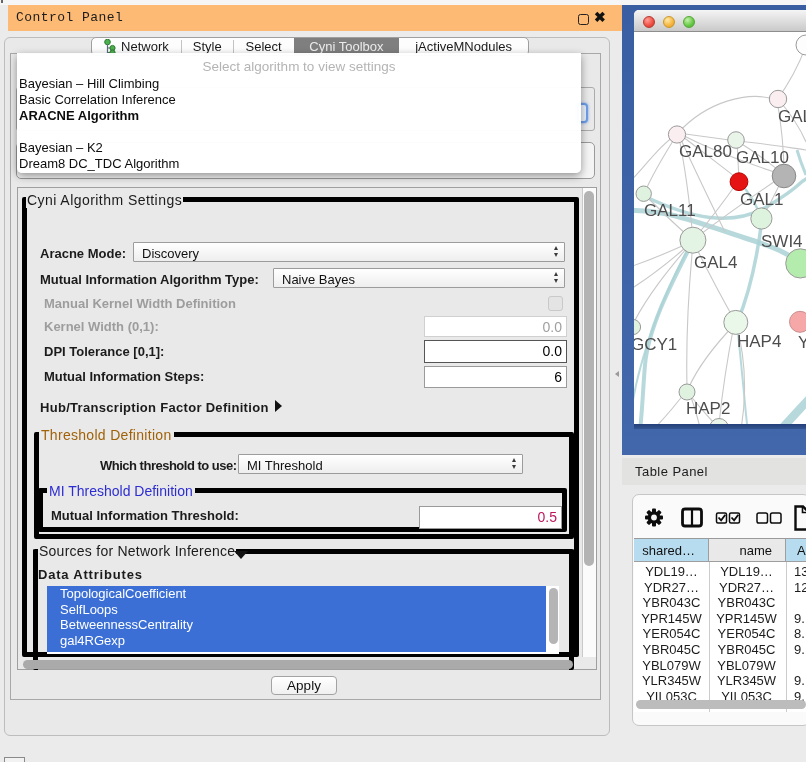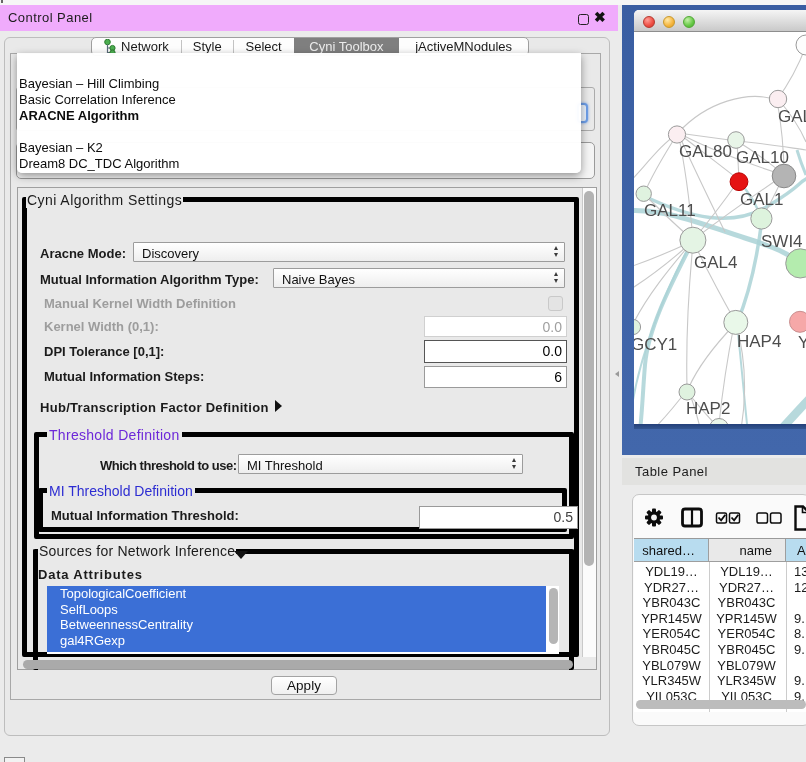--- a/index.html
+++ b/index.html
@@ -3,21 +3,21 @@
 <meta charset="utf-8">
 <style>
 * { margin:0; padding:0; box-sizing:border-box; }
 html,body { width:806px; height:762px; overflow:hidden; background:#ebebeb;
   font-family:"Liberation Sans", sans-serif; }
 .abs { position:absolute; }
 #stage { position:relative; width:806px; height:762px; }
 
 #topstrip { left:0; top:0; width:806px; height:5px; background:#f6f6f6; }
 
-#cphead { left:0; top:5px; width:618px; height:26px; background:#f0abfc; }
+#cphead { left:8px; top:5px; width:618px; height:26px; background:#fdba74;font-family:Liberation Mono, monospace; }
 #cphead .t { position:absolute; left:8px; top:5px; font-size:13px; color:#1c1c1c; letter-spacing:0.45px; }
 #floatico { left:578px; top:14px; width:11px; height:11px; border:1.5px solid #222; border-radius:2.5px; }
 #closeico { left:594px; top:9px; font-size:14px; font-weight:700; color:#111; }
 
 #cpbody { left:4px; top:37px; width:606px; height:699px; background:#e9e9e9;
   border:1px solid #bdbdbd; border-radius:6px; }
 #cpinner { left:10px; top:53px; width:591px; height:647px; background:#e9e9e9;
   border:1px solid #a8a8a8; }
 
 #toptabs { left:91px; top:37px; width:438px; height:19px; background:#fdfdfd;
@@ -129,35 +129,35 @@
   <div class="tfield" style="left:424px; top:316px; width:143px; height:21px; border:1px solid #d0d0d0; color:#a0a0a0; line-height:20px;">0.0</div>
   <div class="lbl" style="left:44px; top:344px;">DPI Tolerance [0,1]:</div>
   <div class="tfield" style="left:424px; top:340px; width:143px; height:23px; border:1.5px solid #555; color:#000; line-height:21px;">0.0</div>
   <div class="lbl" style="left:44px; top:369px;">Mutual Information Steps:</div>
   <div class="tfield" style="left:424px; top:366px; width:143px; height:22px; border:1px solid #9a9a9a; color:#000; line-height:20px;">6</div>
 
   <div class="lbl" style="left:40px; top:400px; letter-spacing:0.3px;">Hub/Transcription Factor Definition</div>
   <div class="abs" style="left:275px; top:400px; width:0; height:0; border-top:6.8px solid transparent; border-bottom:6.8px solid transparent; border-left:7.6px solid #111;"></div>
 
   <fieldset style="left:34px; top:426.5px; width:540px; height:112.5px;">
-    <legend style="color:#6d28d9; margin-left:8px; letter-spacing:0.3px;">Threshold Definition</legend>
+    <legend style="color:#a16207; margin-left:0px; letter-spacing:0.3px;">Threshold Definition</legend>
   </fieldset>
   <div class="lbl" style="left:100px; top:458px; letter-spacing:-0.5px;">Which threshold to use:</div>
   <div class="combo" style="left:238px; top:454px; width:285px; height:20px;">
     <span class="cv">MI Threshold</span>
     <span class="carr" style="top:3px;">
         <span class="u"></span>
         <span class="d"></span>
       </span>
   </div>
   <fieldset style="left:38px; top:482.5px; width:529px; height:49.5px;">
     <legend style="color:#2d2dd2; font-weight:400; margin-left:4px;">MI Threshold Definition</legend>
   </fieldset>
   <div class="lbl" style="left:51px; top:508px;">Mutual Information Threshold:</div>
-  <div class="tfield" style="left:419px; top:506px; width:159px; height:23px; border:1px solid #9a9a9a; color:#404040; line-height:21px;">0.5</div>
+  <div class="tfield" style="left:419px; top:506px; width:143px; height:23px; border:1px solid #9a9a9a; color:#be185d; line-height:21px;">0.5</div>
 
   <fieldset style="left:33px; top:543px; width:541px; height:127px; border-bottom:none;">
     <legend style="color:#1b1b1b; font-weight:400; margin-left:0px; padding:0 1px; letter-spacing:0.25px;">Sources for Network Inference</legend>
   </fieldset>
   <div class="abs" style="left:234px; top:551px; width:0; height:0; border-left:7.1px solid transparent; border-right:7.1px solid transparent; border-top:8px solid #111;"></div>
   <div class="lbl" style="left:38px; top:567px; letter-spacing:0.8px;">Data Attributes</div>
   <div class="abs" style="left:47px; top:586px; width:512px; height:68px; background:#fff;"></div>
   <div class="abs" style="left:47px; top:586px; width:499px; height:66px; background:#3b6fd6; color:#fff; font-size:13px; padding-left:13px;">
     <div style="height:15.5px; line-height:15.5px;">TopologicalCoefficient</div>
     <div style="height:15.5px; line-height:15.5px;">SelfLoops</div>
@@ -171,20 +171,21 @@
   <div class="abs" style="left:23px; top:660px; width:550px; height:9px; background:#aaaaaa; border-radius:5px;"></div>
 
   <div id="applybtn" class="abs">Apply</div>
 
 
   <div class="abs" style="left:16px; top:142px; width:579px; height:37px; border:1px solid #9a9a9a; border-radius:5px; background:#f4f4f4; z-index:5;"></div>
   <div class="abs" style="left:16px; top:87px; width:579px; height:44px; border:1px solid #ababab; border-radius:3px; z-index:5;"></div>
   <div class="abs" style="left:577px; top:103px; width:11px; height:20px; background:#e8f0fb; border:2px solid #6d9ee8; border-radius:4px; box-shadow:0 0 3px #74a2ec; z-index:6;"></div>
 
   <div id="popup" class="abs">
+    <div class="prompt">Select algorithm to view settings</div>
     <div class="it" style="top:23px;">Bayesian – Hill Climbing</div>
     <div class="it" style="top:39px;">Basic Correlation Inference</div>
     <div class="it" style="top:55px; font-weight:700;">ARACNE Algorithm</div>
     <div class="it" style="top:87px;">Bayesian – K2</div>
     <div class="it" style="top:103px;">Dream8 DC_TDC Algorithm</div>
   </div>
 
   <div id="netframe" class="abs"></div>
   <div class="abs" style="left:634px; top:424px; width:172px; height:5px; background:linear-gradient(#24407a,#33558f); z-index:3;"></div>
   <div id="netwin" class="abs">

